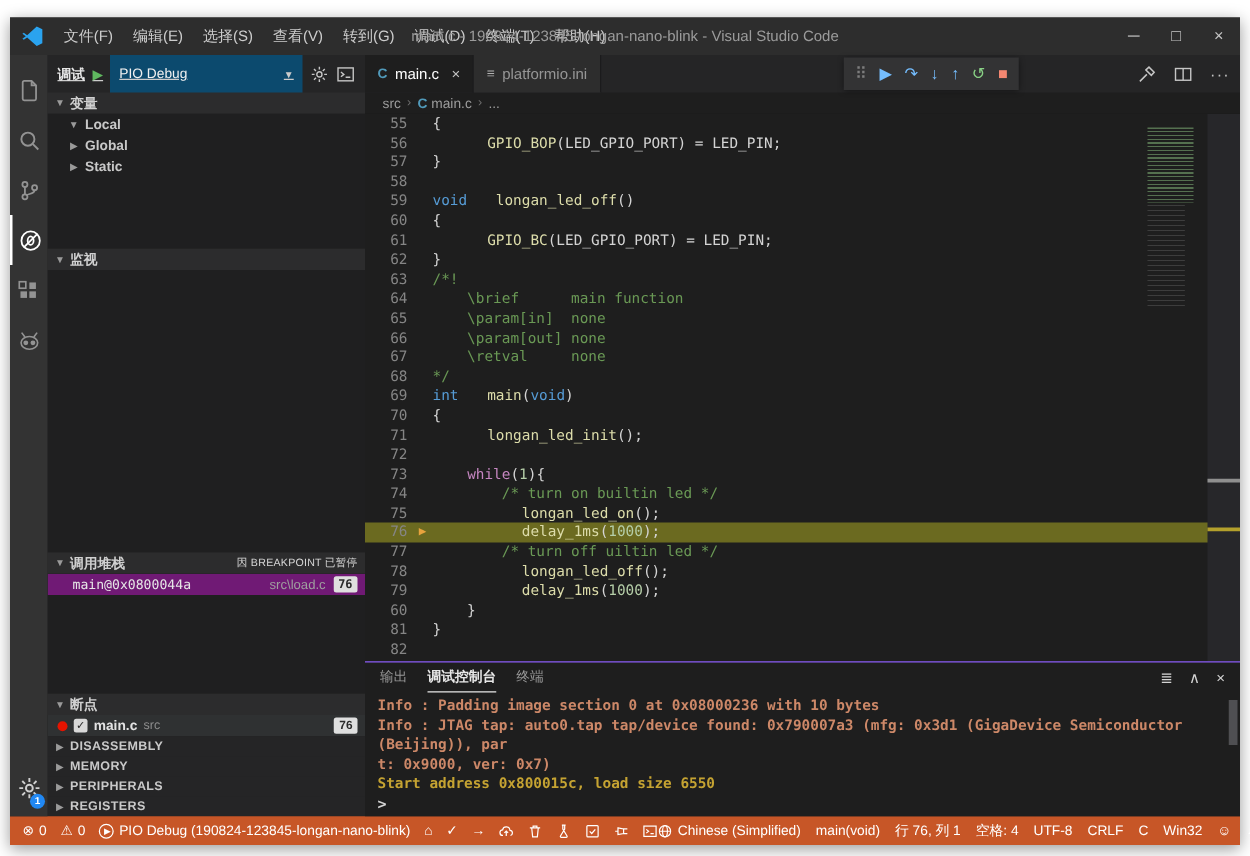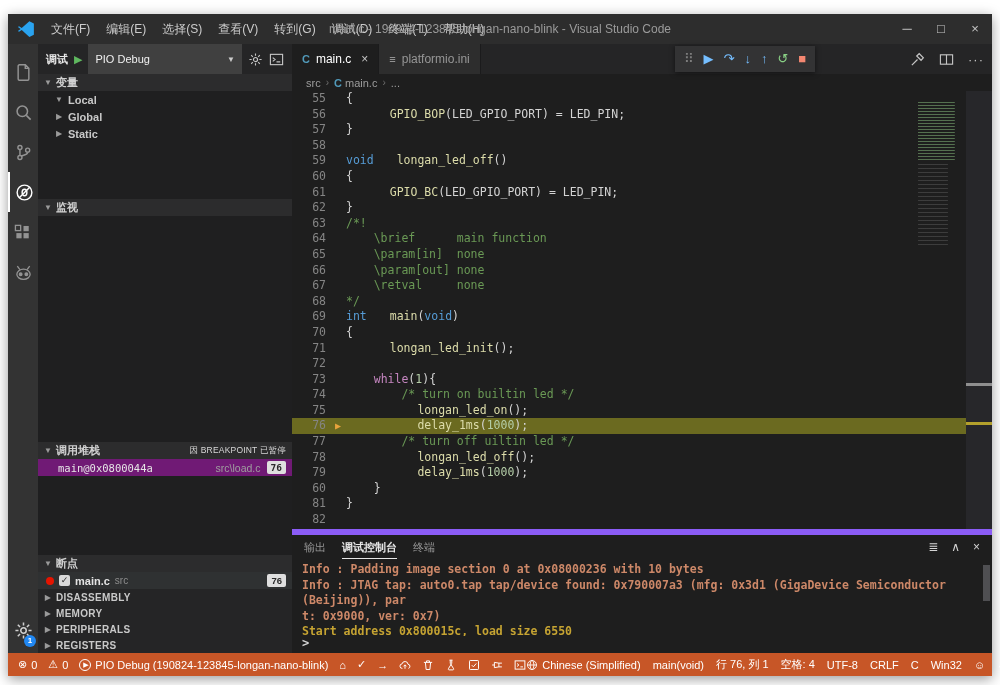--- a/index.html
+++ b/index.html
@@ -20,24 +20,24 @@
 
   .activitybar { width:30px; background:#333333; display:flex; flex-direction:column; align-items:center; padding-top:8px; position:relative; flex:none; }
   .abicon { width:30px; height:40px; display:flex; align-items:center; justify-content:center; opacity:.62; }
   .abicon.active { opacity:1; border-left:2px solid #ffffff; }
   .abicon svg { width:19px; height:19px; }
   .ab-bottom { position:absolute; bottom:6px; left:0; width:30px; height:34px; display:flex; align-items:center; justify-content:center; }
   .gearbadge { position:absolute; right:2px; bottom:0px; min-width:12px; height:12px; border-radius:50%; background:#2188f3; color:#fff; font-size:8px; line-height:12px; text-align:center; font-weight:bold; }
 
   
   .sidebar { width:254px; background:#252526; display:flex; flex-direction:column; flex:none; font-size:11px; color:#cccccc; }
-  .sb-toolbar { height:30px; display:flex; align-items:center; padding:0 8px; gap:6px; flex:none; }
+  .sb-toolbar { height:30px; display:flex; align-items:center; padding:0 8px; gap:6px; flex:none;text-decoration:underline; }
   .sb-toolbar .dlabel { font-weight:bold; color:#e7e7e7; }
   .playbtn { color:#5fb85f; font-size:11px; }
-  .cfgselect { flex:1; height:20px; background:#404040; display:flex; align-items:center; padding:16px 7px; color:#f0f0f0; border-radius:1px; }
+  .cfgselect { flex:1; height:20px; background:#0c4a6e; display:flex; align-items:center; padding:16px 7px; color:#f0f0f0; border-radius:1px; }
   .cfgselect .caret { margin-left:auto; font-size:8px; color:#cccccc; }
   .sb-toolbar svg { width:15px; height:15px; }
 
   .sect-h { height:17px; background:#2c2c2d; display:flex; align-items:center; padding-left:5px; gap:3px; font-weight:bold; color:#d0d0d0; flex:none; }
   .sect-h .arrow { font-size:8px; color:#9a9a9a; width:10px; text-align:center; }
   .sect-c { background:#1f1f20; flex:none; overflow:hidden; }
   .treerow { height:17px; display:flex; align-items:center; padding-left:16px; gap:4px; font-weight:600; color:#c8c8c8; }
   .treerow .arrow { font-size:8px; color:#9a9a9a; width:10px; text-align:center; }
   .cs-status { margin-left:auto; margin-right:6px; font-weight:normal; font-size:8.5px; color:#d7d7d7; letter-spacing:.2px; }
   .framerow { height:17px; display:flex; align-items:center; background:#701a75; padding:0 6px 0 20px; font-family:"DejaVu Sans Mono",monospace; font-size:10.5px; color:#e6e6e6; }
@@ -82,21 +82,21 @@
   .scrollstrip { position:absolute; right:0; top:0; bottom:0; width:26px; background:#27272a; }
   .scrollmark { position:absolute; right:0; width:26px; height:3px; background:#8f8f8f; top:292px; }
   .stopmark { position:absolute; right:0; width:26px; height:3px; background:#b3a02c; top:331px; }
   .minimap { position:absolute; right:28px; top:3px; width:46px; height:154px;
     background-image:
       repeating-linear-gradient(to bottom, rgba(130,180,120,.55) 0 1px, transparent 1px 3px),
       repeating-linear-gradient(to bottom, rgba(200,200,200,.18) 0 1px, transparent 1px 4px);
     background-size: 80% 60px, 65% 154px; background-repeat:no-repeat; background-position: 0 8px, 0 70px; }
 
   
-  .panel { flex:1; min-height:0; background:#1e1e1e; border-top:6px solid #8b5cf6; display:flex; flex-direction:column; position:relative; }
+  .panel { flex:1; min-height:0; background:#1e1e1e; border-top:1px solid #8b5cf6; display:flex; flex-direction:column; position:relative; }
   .paneltabs { height:24px; display:flex; align-items:center; padding-left:12px; gap:16px; flex:none; }
   .ptab { font-size:11px; color:#969696; line-height:22px; }
   .ptab.active { color:#e7e7e7; font-weight:bold; border-bottom:1px solid #e7e7e7; }
   .panelicons { margin-left:auto; display:flex; gap:13px; padding-right:12px; color:#d4d4d4; font-size:12px; }
   .console { flex:1; padding:3px 0 0 10px; font-family:"DejaVu Sans Mono",monospace; font-size:11.5px; line-height:15.5px; overflow:hidden;font-weight:bold; }
   .c-info { color:var(--c-info); } .c-gold { color:var(--c-gold); }
   .promptrow { height:17px; padding-left:10px; color:#d4d4d4; font-family:"DejaVu Sans Mono",monospace; font-size:12px; font-weight:bold; flex:none; }
   .pscroll { position:absolute; right:2px; top:30px; width:7px; height:36px; background:#4f4f52; }
 
   

